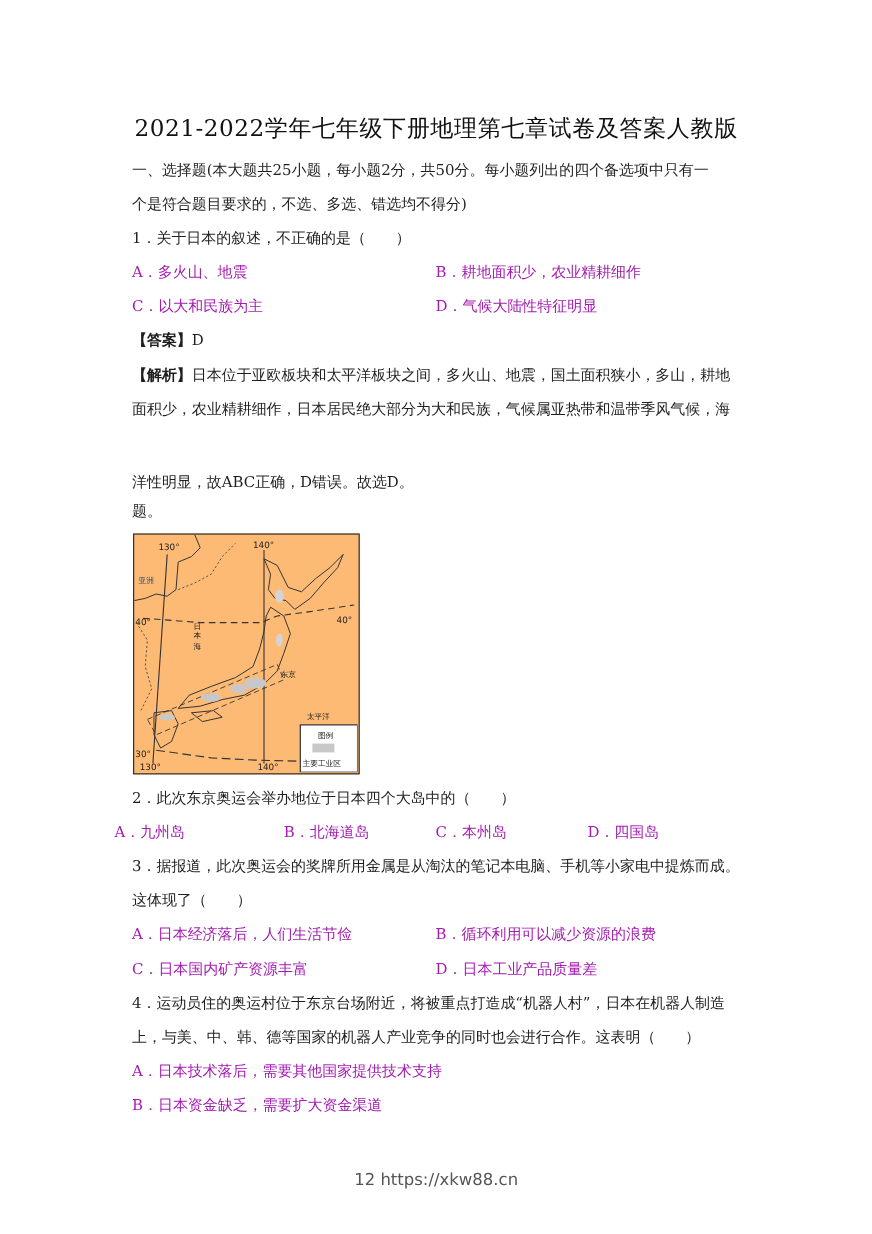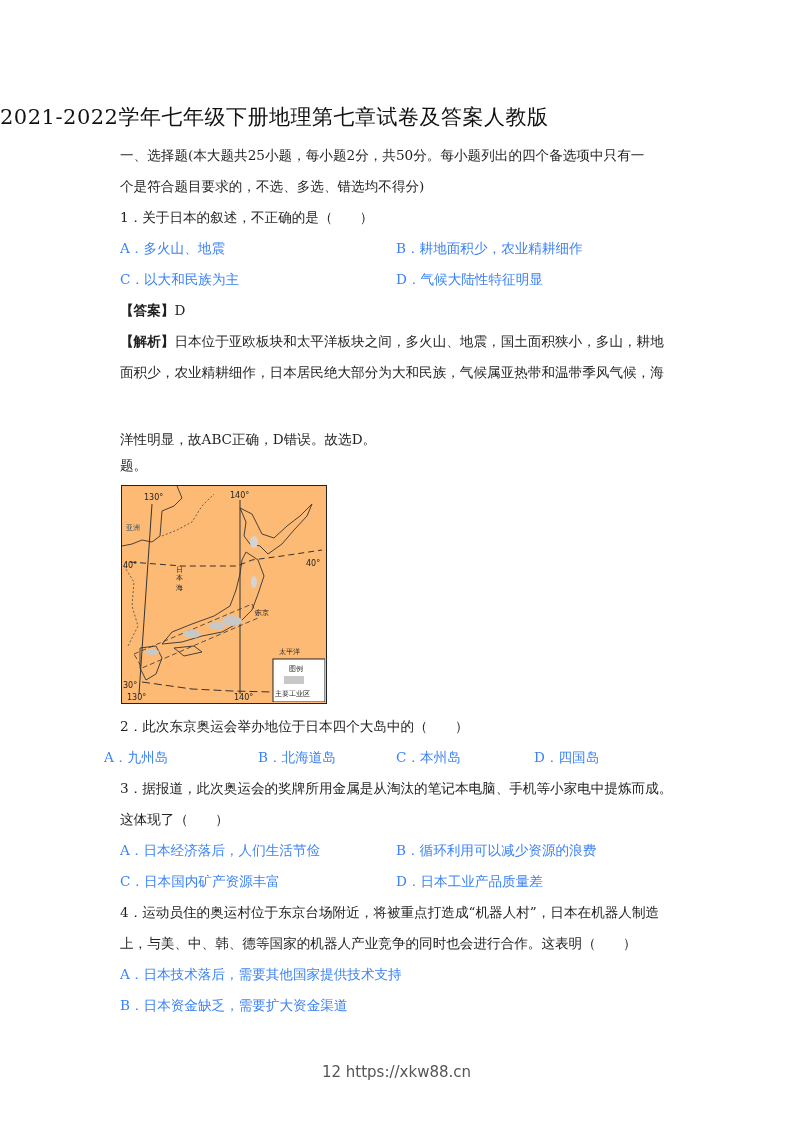--- a/index.html
+++ b/index.html
@@ -1,22 +1,22 @@
 <!DOCTYPE html>
 <html><head>
 <meta charset="utf-8">
 <style>
   html, body { margin: 0; padding: 0; background: #ffffff; }
   body { width: 793px; height: 1122px; position: relative; overflow: hidden;
          font-family: "DejaVu Serif", "Liberation Serif", serif; color: #1a1a1a; }
   .page { position: absolute; left: 0; top: 0; width: 793px; height: 1122px; }
-  .title { position: absolute; left: 0; width: 793px; top: 103px; text-align: left;
+  .title { position: absolute; left: 0; width: 793px; top: 103px; text-align: center;
            font-size: 21px; letter-spacing: 0.5px; color: #111; }
   .line { position: absolute; left: 120px; font-size: 13.6px; line-height: 18px; white-space: nowrap; color: #1f1f1f; text-align: right; }
-  .opt { position: absolute; font-size: 13.6px; line-height: 18px; white-space: nowrap; color: #3b82f6; }
+  .opt { position: absolute; font-size: 13.6px; line-height: 18px; white-space: nowrap; color: #a21caf; }
   .bold { font-weight: bold; }
   .map { position: absolute; left: 121px; top: 485px; width: 206px; height: 219px; border: 1.5px solid #222; box-sizing: border-box; background:#fdba74; }
   .footer { position: absolute; left: 0; width: 793px; top: 1063px; text-align: center;
             font-family: "DejaVu Sans", "Liberation Sans", sans-serif; font-size: 15px; color: #555; }
   svg text { font-family: "DejaVu Sans", "Liberation Sans", sans-serif; }
 </style>
 </head>
 <body>
 
 <div class="page">

